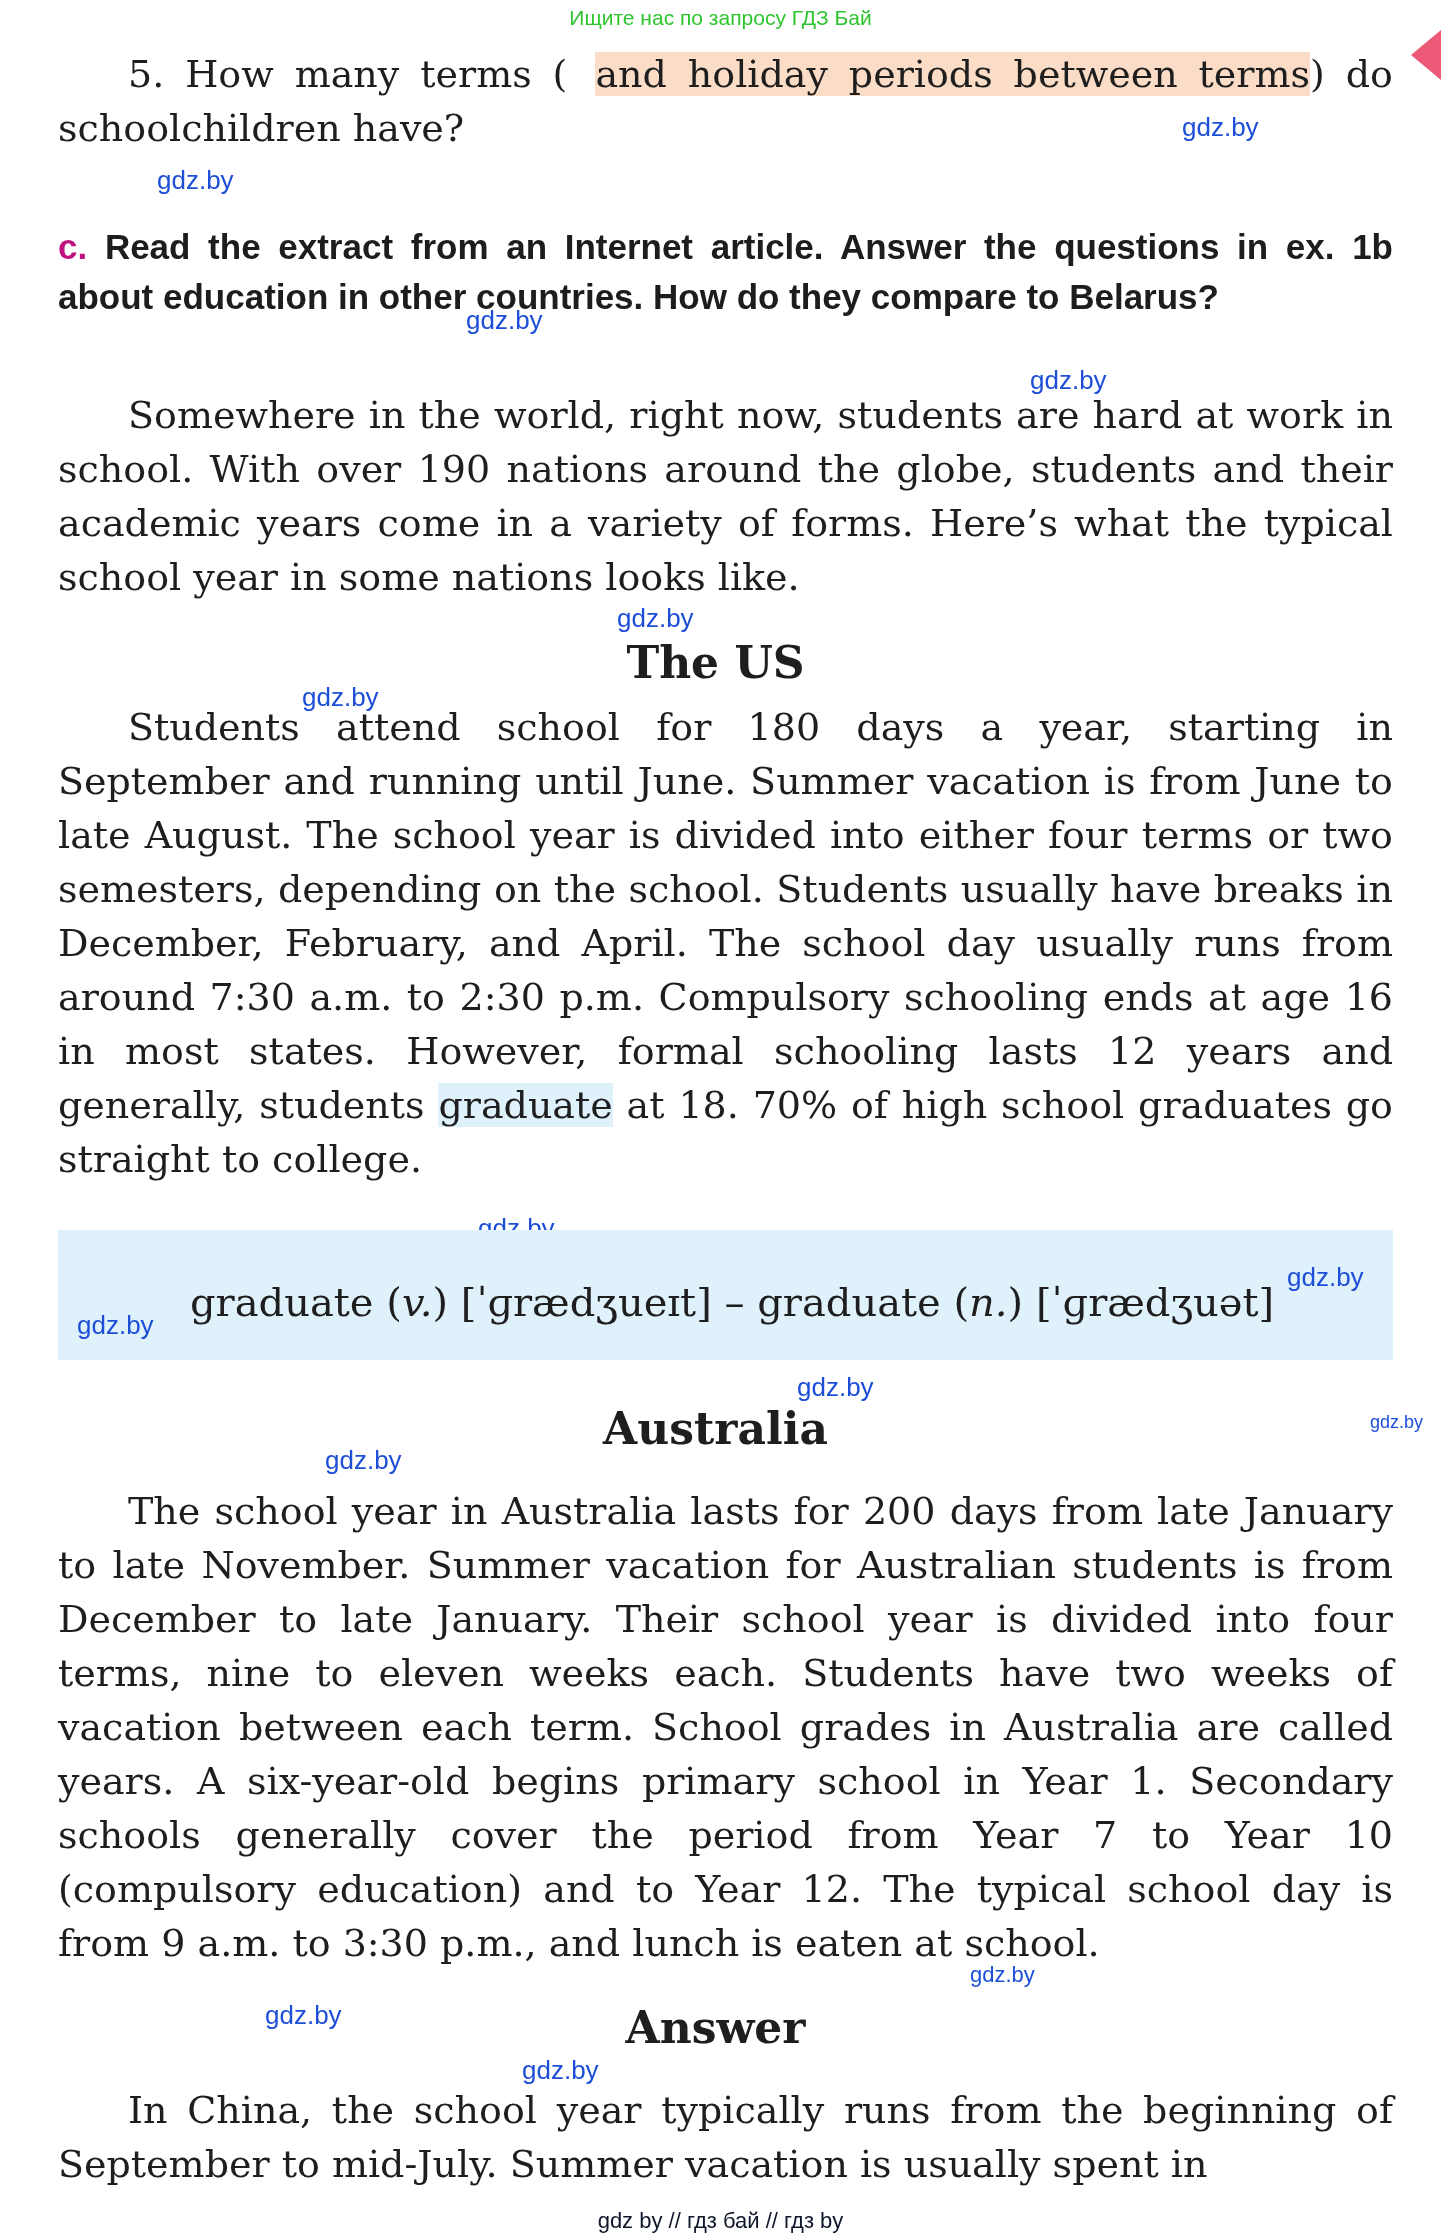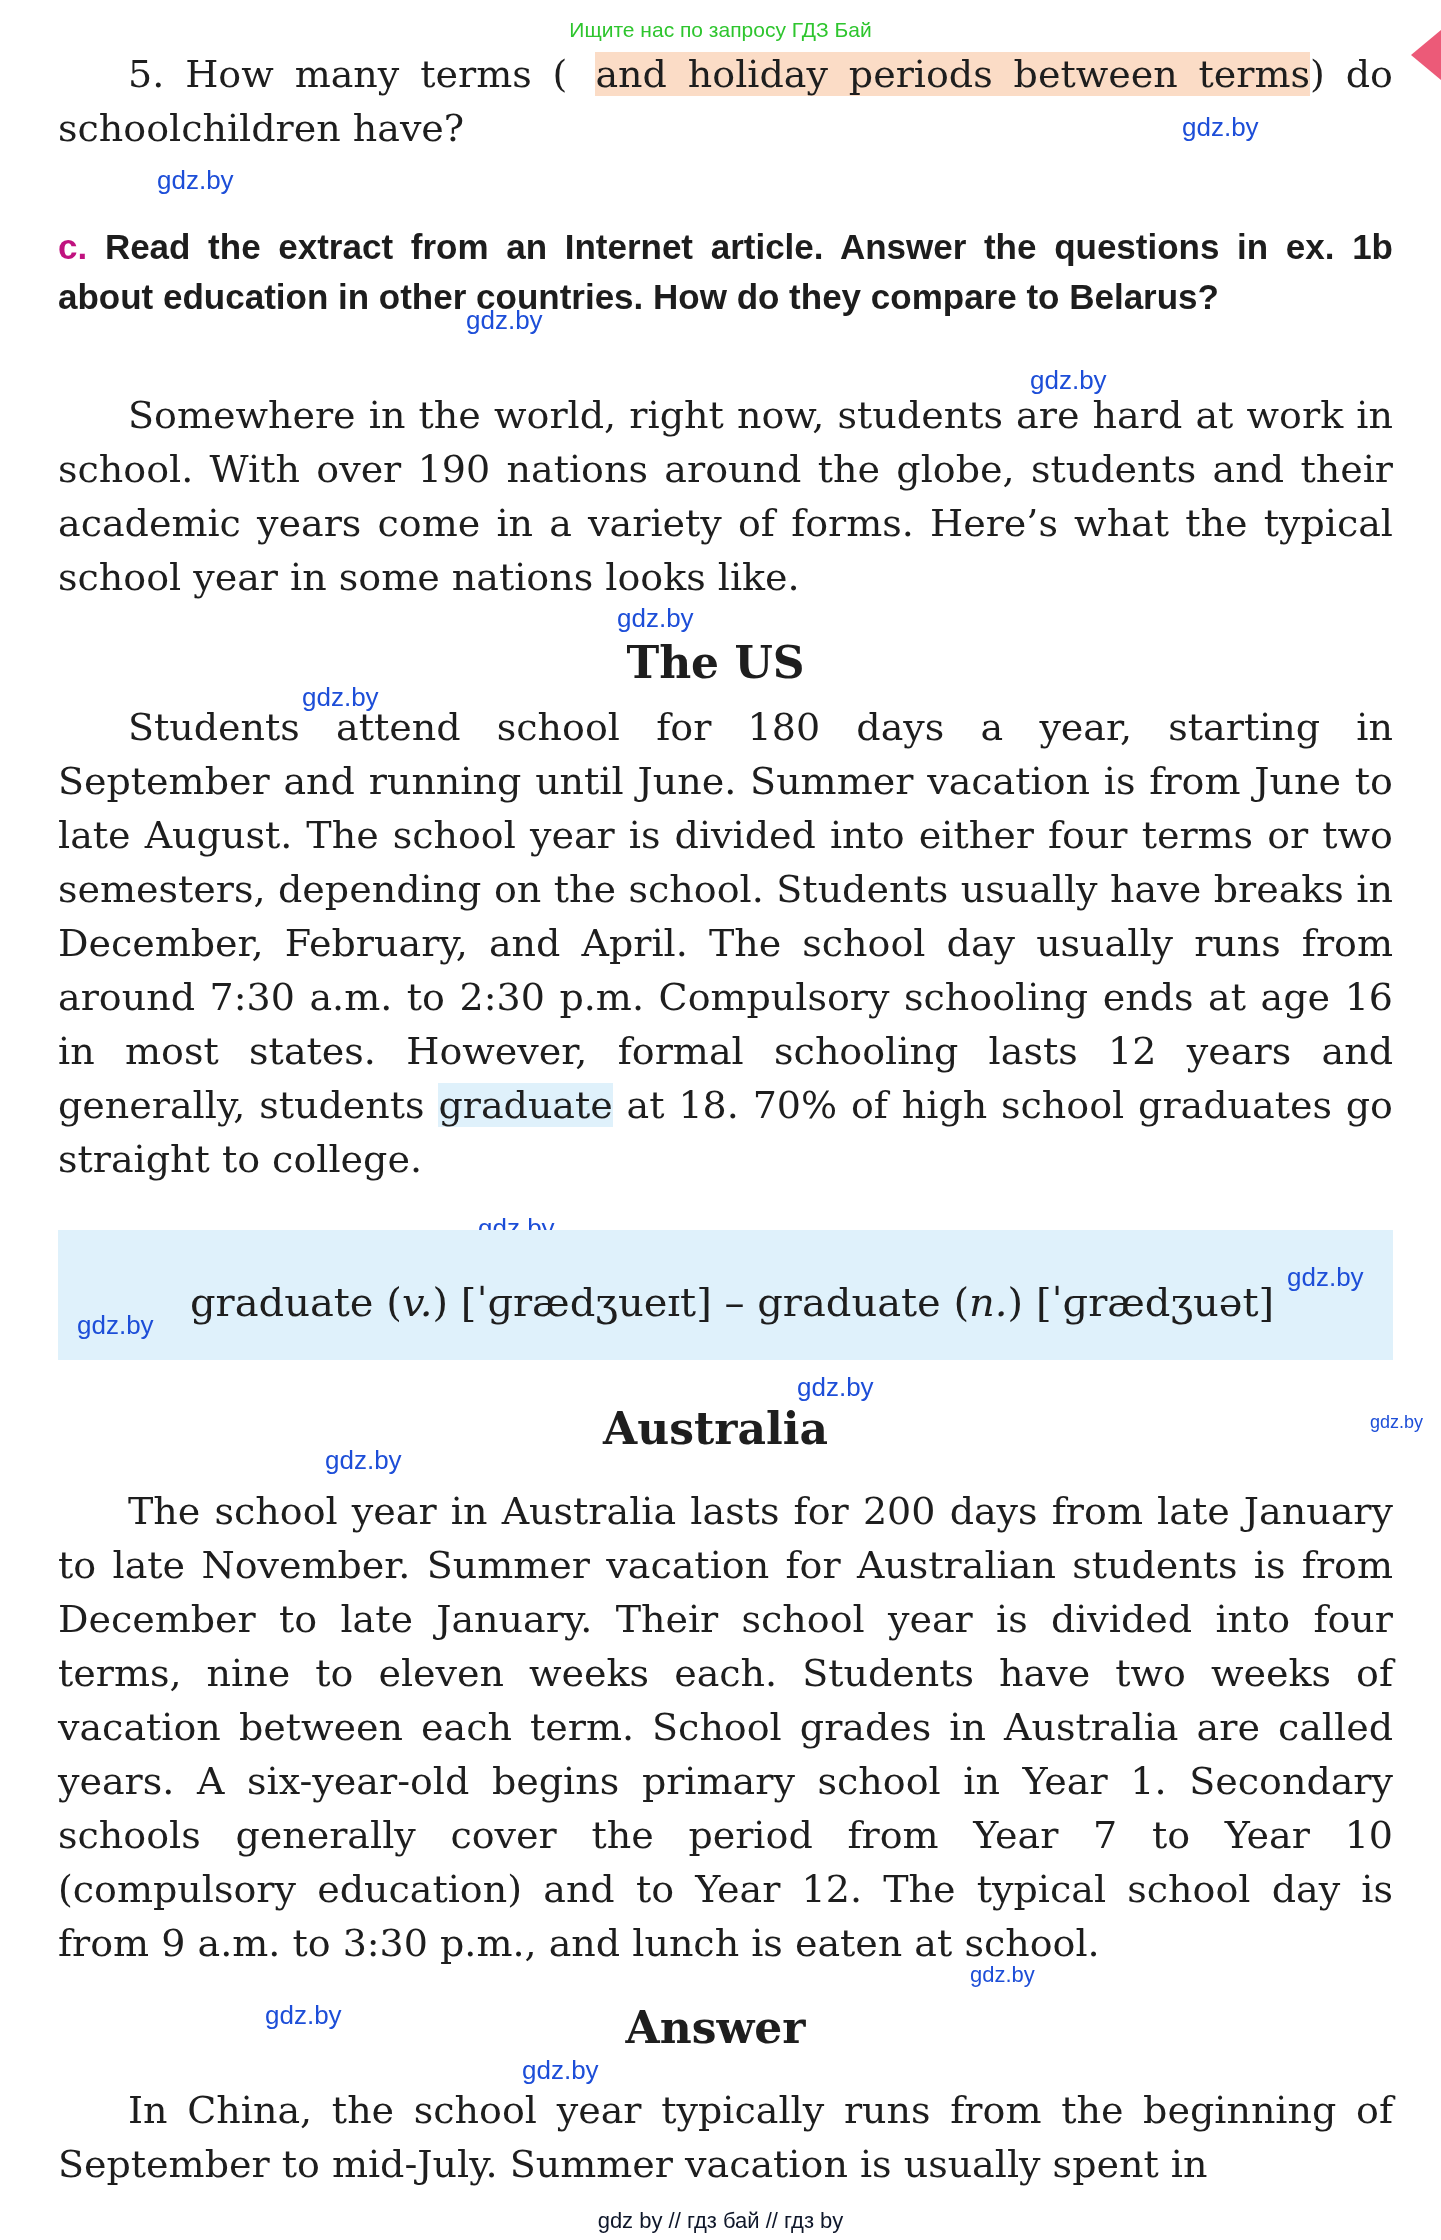--- a/index.html
+++ b/index.html
@@ -1,20 +1,20 @@
 <!DOCTYPE html>
 <html><head>
 <meta charset="utf-8">
 <style>
   html, body { margin: 0; padding: 0; background: #ffffff; }
   body { width: 1441px; height: 2240px; position: relative; overflow: hidden; }
   .serif { font-family: "DejaVu Serif", "Liberation Serif", serif; color: #1e1e1e; text-align: center; }
   .sans { font-family: "Liberation Sans", "DejaVu Sans", sans-serif; }
   .top-banner {
-    position: absolute; left: 0; right: 0; top: 16px; height: 28px;
+    position: absolute; left: 0; right: 0; top: 4px; height: 28px;
     text-align: center; font-size: 21px; color: #2ec52e; line-height: 28px;
   }
   .corner-marker {
     position: absolute; right: 0; top: 30px; width: 30px; height: 50px;
   }
   .para {
     position: absolute; left: 58px; width: 1335px;
     font-size: 38px; line-height: 54px; text-align: justify;
     text-align-last: left;
   }

